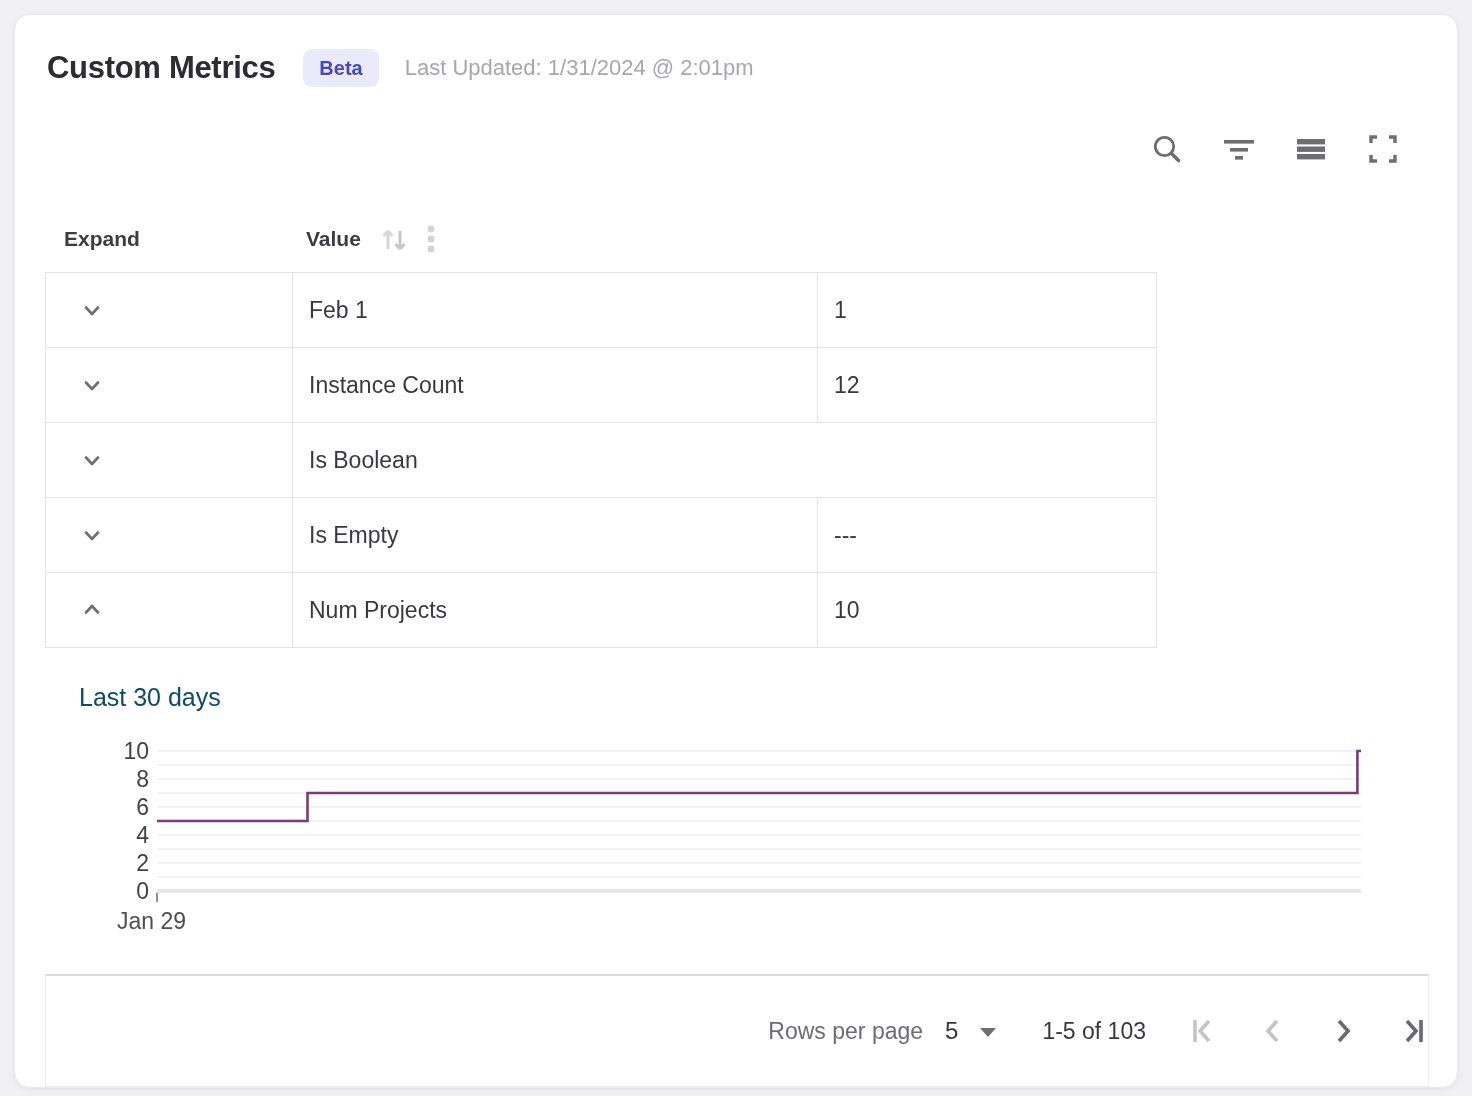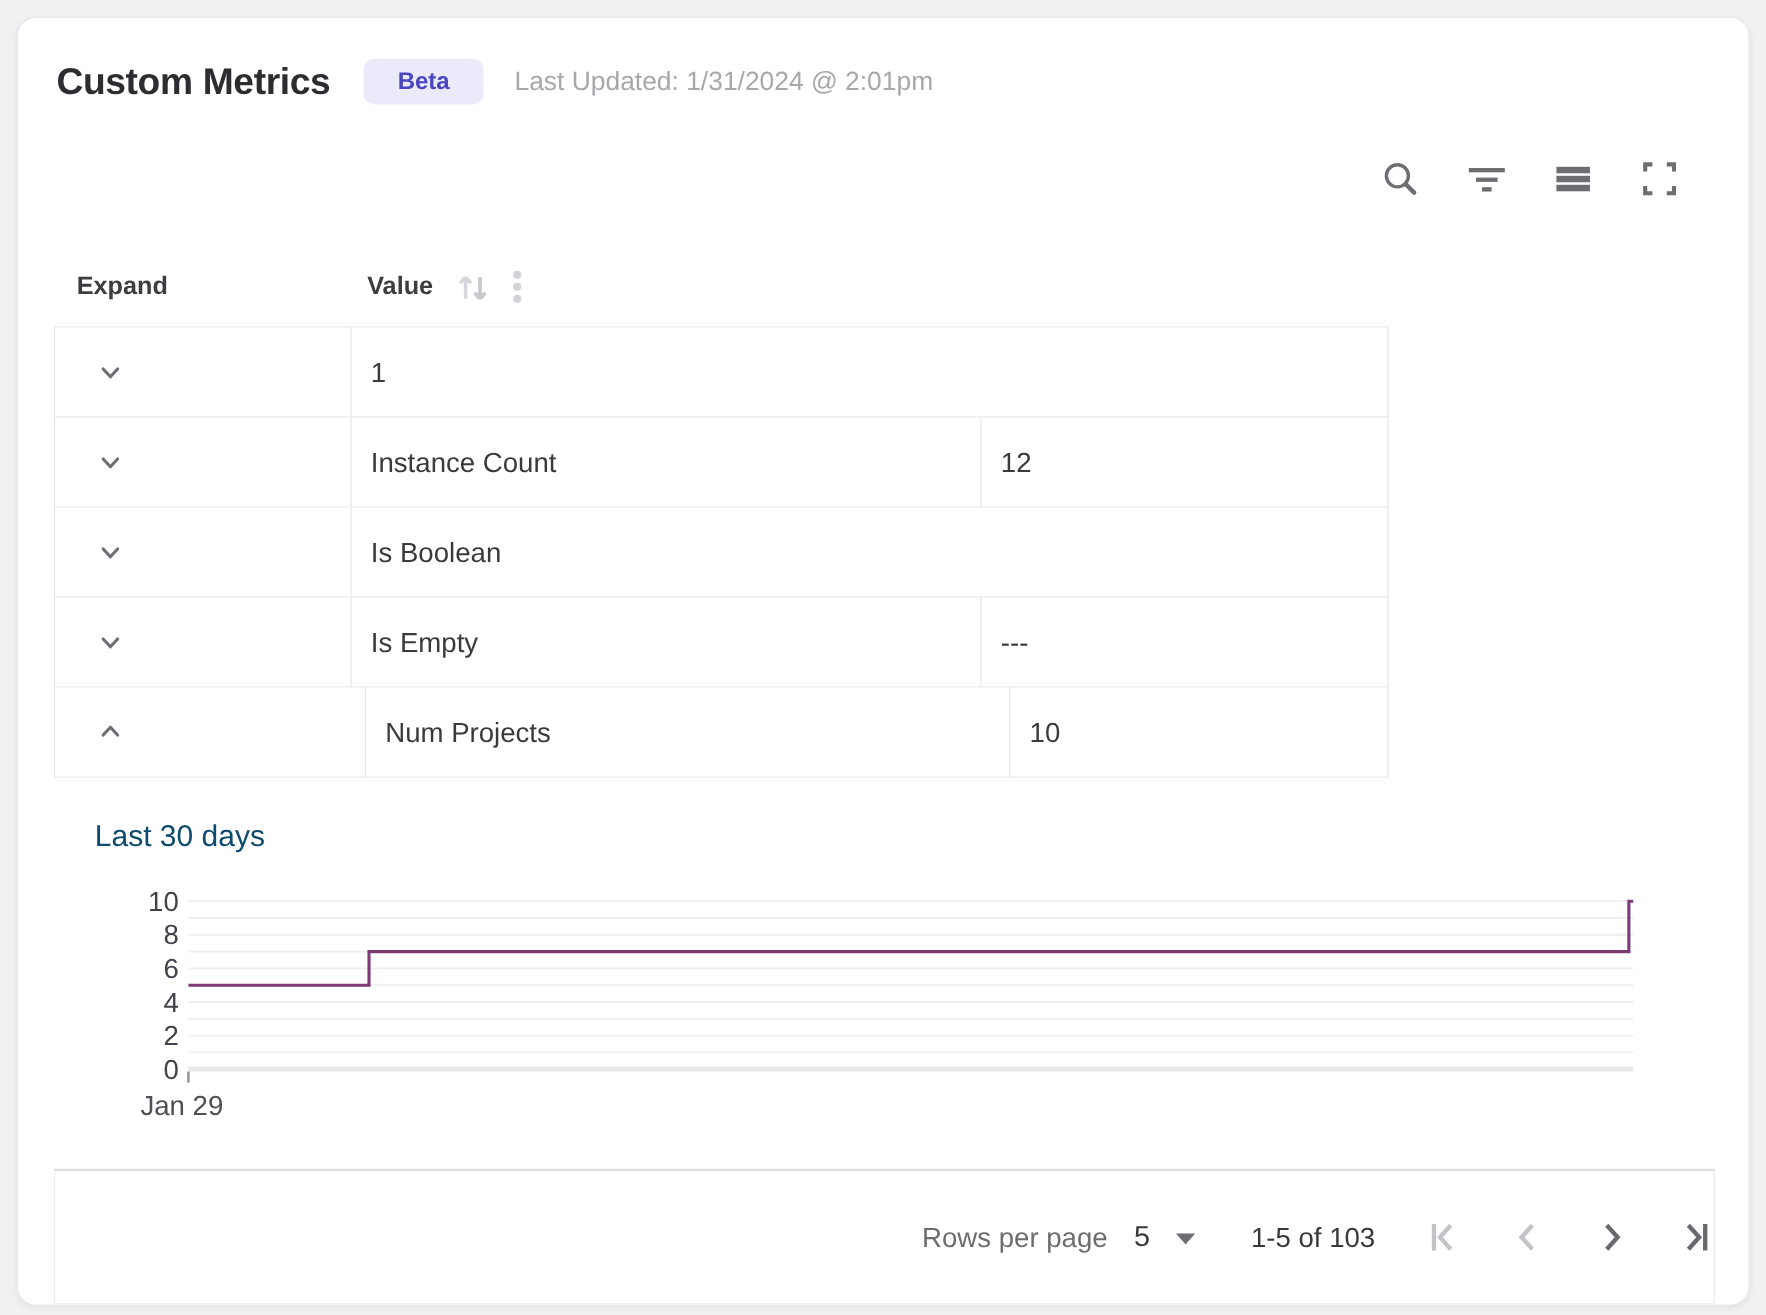--- a/index.html
+++ b/index.html
@@ -14,40 +14,40 @@
     position:absolute;left:14px;top:14px;width:1444px;height:1074px;
     background:#ffffff;border:1px solid #e9e9ed;border-radius:16px;
     box-shadow:0 2px 6px rgba(30,30,40,0.06);
     overflow:hidden;box-sizing:border-box;
   }
   
   .hdr{position:absolute;left:32px;top:34px;display:flex;align-items:center;}
   .title{font-size:31px;font-weight:700;color:#2d2d31;letter-spacing:-0.3px;}
   .badge{
     margin-left:28px;background:#ebeafb;color:#4946c0;
-    font-size:20px;font-weight:700;padding:9px 28px;border-radius:9px;line-height:1;
+    font-size:20px;font-weight:700;padding:9px 16px;border-radius:9px;line-height:1;
   }
   .updated{margin-left:26px;font-size:22px;color:#a7a7ac;}
   
   .toolbar{position:absolute;top:116px;right:56px;display:flex;gap:36px;}
   .tool-btn{width:36px;height:36px;display:flex;align-items:center;justify-content:center;cursor:pointer;color:#6d6d72;}
   
   .tbl{position:absolute;left:30px;top:191px;width:1112px;box-sizing:border-box;}
   .tbl-header{display:flex;height:66px;align-items:center;}
   .th{display:flex;align-items:center;font-size:21px;font-weight:700;color:#3d3d41;box-sizing:border-box;}
   .col-expand{width:246px;flex:0 0 246px;}
   .col-name{width:525px;flex:0 0 525px;}
   .col-value{flex:1 1 auto;}
   .th.col-expand{padding-left:19px;}
   .th.col-name,.th.col-value{padding-left:15px;}
   .sort-icon{margin-left:16px;display:flex;}
   .menu-icon{margin-left:14px;display:flex;}
   .tbl-body{border:1px solid #e4e4e8;box-sizing:border-box;}
   .tbl-row{display:flex;height:74px;border-bottom:1px solid #e4e4e8;background:#fff;}
-  .tbl-row:last-child{border-bottom:none;gap:12px;}
+  .tbl-row:last-child{border-bottom:none;}
   .td{display:flex;align-items:center;font-size:23px;color:#3a3a3e;box-sizing:border-box;}
   .td.col-expand{padding-left:31px;}
   .td.col-name,.td.col-value{padding-left:16px;border-left:1px solid #e4e4e8;}
   .expand-btn{width:30px;height:30px;display:flex;align-items:center;justify-content:center;cursor:pointer;background:none;border:none;padding:0;color:#6e6e73;}
   .chev{transition:none;}
   .chev.up{transform:rotate(180deg);}
   
   .chart-title{position:absolute;left:64px;top:668px;font-size:25px;color:#0c4a6e;}
   .chart-wrap{position:absolute;left:86px;top:716px;width:1290px;height:210px;}
   
@@ -132,20 +132,21 @@
     </div>
     <div class="tbl-body">
     <div class="tbl-row">
       <div class="td col-expand">
         <button class="expand-btn">
           <svg class="chev" width="26" height="26" viewBox="0 0 26 26" fill="none">
             <path d="M7 10.5 L13 17 L19 10.5" stroke="currentColor" stroke-width="2.6" stroke-linecap="round" stroke-linejoin="round"></path>
           </svg>
         </button>
       </div>
+      <div class="td col-name">Feb 1</div>
       <div class="td col-value">1</div>
     </div>
 
     <div class="tbl-row">
       <div class="td col-expand">
         <button class="expand-btn">
           <svg class="chev" width="26" height="26" viewBox="0 0 26 26" fill="none">
             <path d="M7 10.5 L13 17 L19 10.5" stroke="currentColor" stroke-width="2.6" stroke-linecap="round" stroke-linejoin="round"></path>
           </svg>
         </button>

